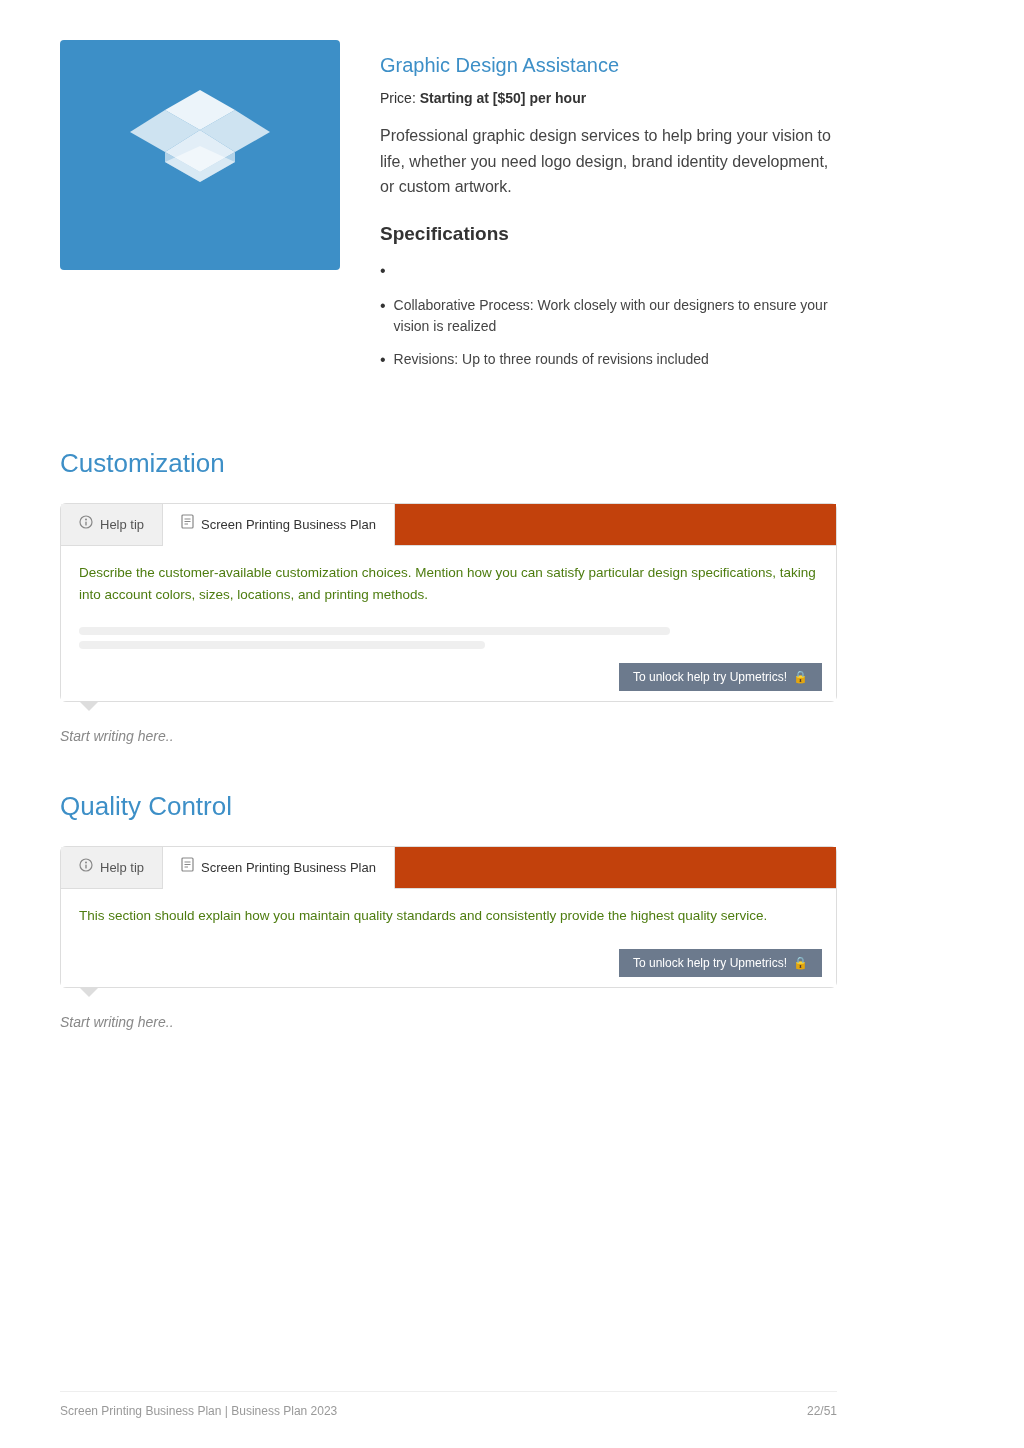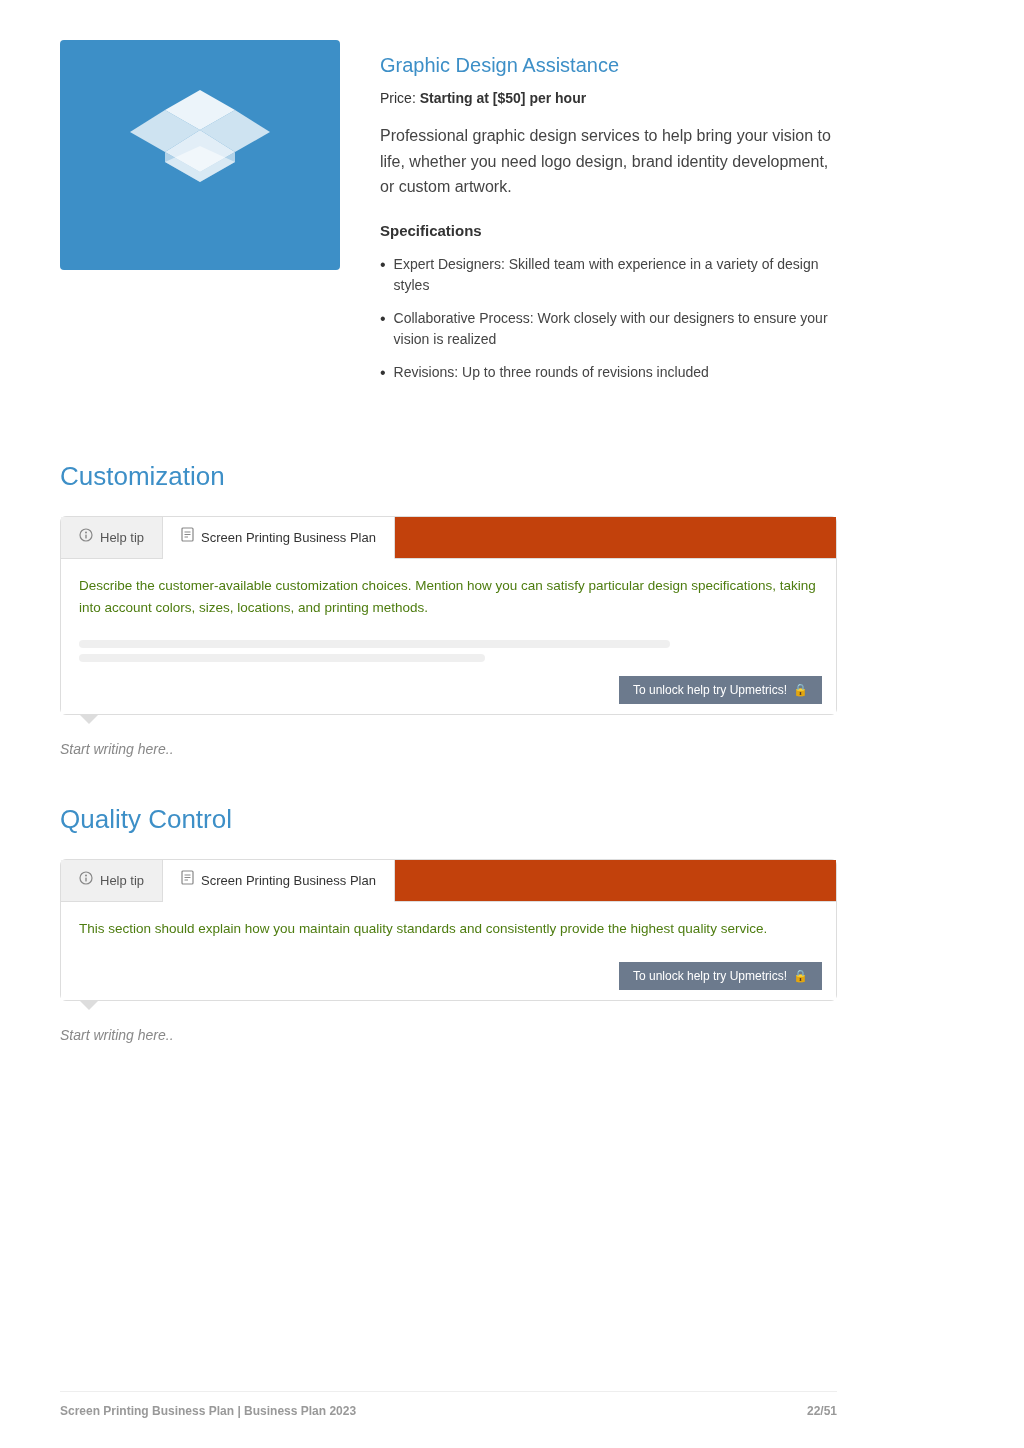--- a/index.html
+++ b/index.html
@@ -58,21 +58,21 @@
     .product-price strong {
       font-weight: 700;
     }
     .product-description {
       font-size: 16px;
       color: #444;
       margin-bottom: 20px;
       line-height: 1.6;
     }
     .specs-title {
-      font-size: 15px;
+      font-size: 19px;
       font-weight: 700;
       color: #333;
       margin-bottom: 12px;
     }
     .spec-item {
       display: flex;
       gap: 8px;
       margin-bottom: 12px;
       font-size: 14px;
       color: #444;
@@ -190,21 +190,20 @@
       position: absolute;
       bottom: 28px;
       left: 60px;
       right: 60px;
       display: flex;
       justify-content: space-between;
       font-size: 12px;
       color: #999;
       border-top: 1px solid #eee;
       padding-top: 10px;
-      font-weight: bold;
     }
 
     
     .redacted-lines {
       margin: 8px 0 6px 0;
     }
     .redacted-line {
       height: 8px;
       background: #e0e0e0;
       border-radius: 4px;
@@ -236,21 +235,20 @@
       <div class="product-title">Graphic Design Assistance</div>
       <div class="product-price">
         <span>Price:</span>
         <strong>Starting at [$50] per hour</strong>
       </div>
       <div class="product-description">Professional graphic design services to help bring your vision to life, whether you need logo design, brand identity development, or custom artwork.</div>
       <div class="specs-title">Specifications</div>
       <div class="specs-list">
         <div class="spec-item">
           <span class="spec-bullet">•</span>
-          <span>Expert Designers: Skilled team with experience in a variety of design styles</span>
         </div>
         <div class="spec-item">
           <span class="spec-bullet">•</span>
           <span>Collaborative Process: Work closely with our designers to ensure your vision is realized</span>
         </div>
         <div class="spec-item">
           <span class="spec-bullet">•</span>
           <span>Revisions: Up to three rounds of revisions included</span>
         </div>
       </div>

